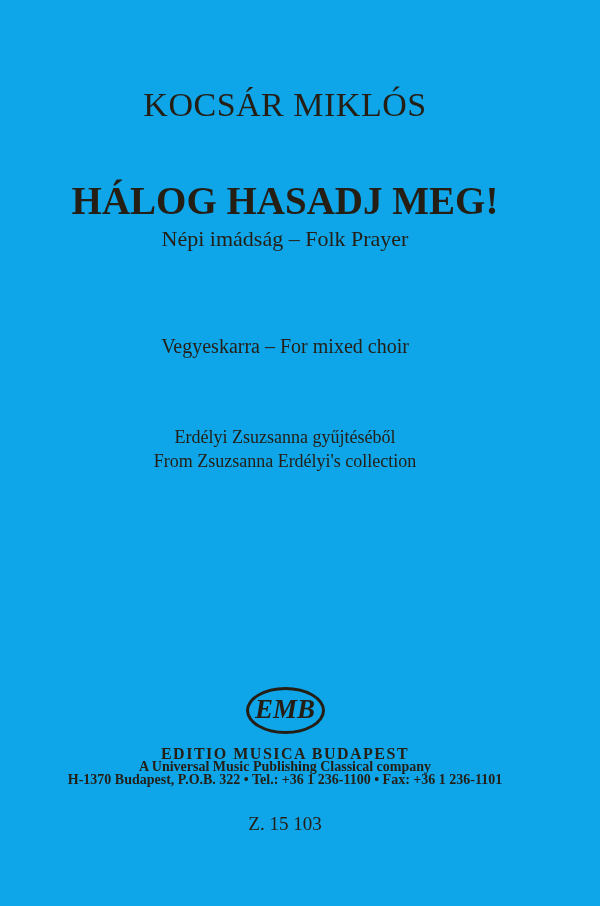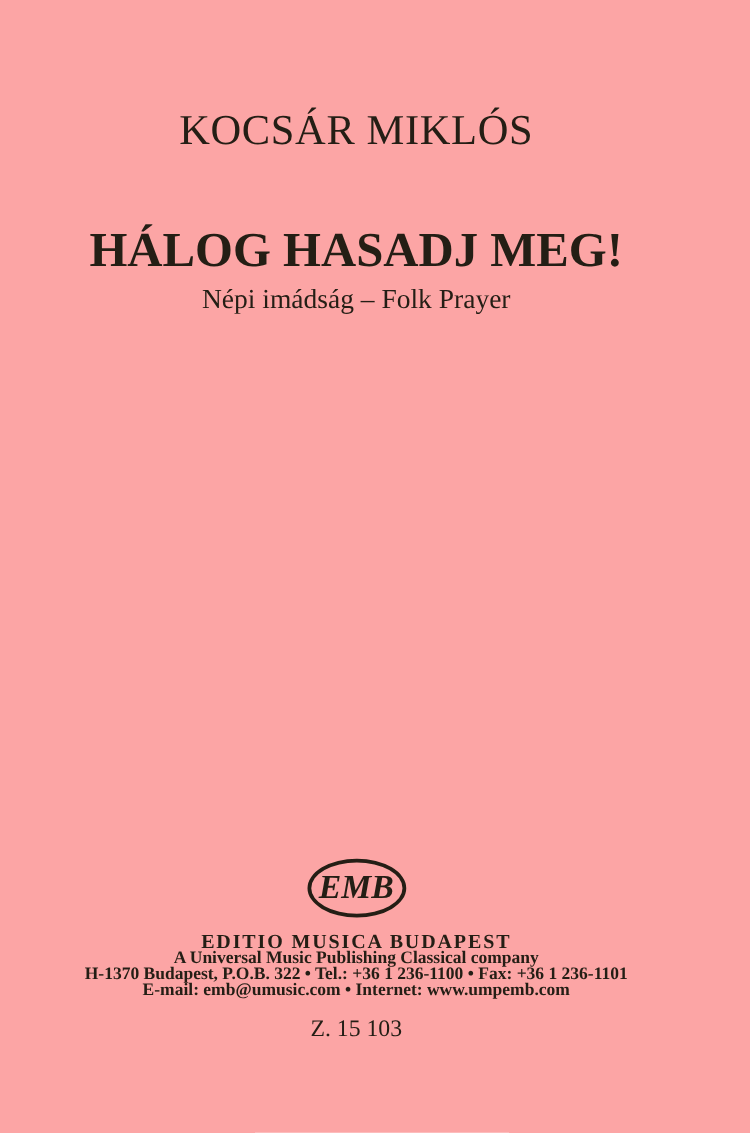--- a/index.html
+++ b/index.html
@@ -3,21 +3,21 @@
 <meta charset="utf-8">
 <style>
   html, body {
     margin: 0;
     padding: 0;
   }
   .page {
     position: relative;
     width: 600px;
     height: 906px;
-    background: #fca5a5;
+    background: #0ea5e9;
     color: #241e15;
     font-family: "Liberation Serif", serif;
     overflow: hidden;
   }
   .centered {
     position: absolute;
     left: 0;
     width: 570px;
     text-align: center;
   }
@@ -96,31 +96,35 @@
 <body>
 
 <div class="page">
 
   <div class="centered composer">KOCSÁR MIKLÓS</div>
 
   <div class="centered title">HÁLOG HASADJ MEG!</div>
 
   <div class="centered subtitle">Népi imádság – Folk Prayer</div>
 
+  <div class="centered scoring">Vegyeskarra – For mixed choir</div>
 
+  <div class="centered source">
+    <div>Erdélyi Zsuzsanna gyűjtéséből</div>
+    <div>From Zsuzsanna Erdélyi's collection</div>
+  </div>
 
   <div class="centered logo-wrap">
     <div class="logo">
       <span class="logo-text">EMB</span>
     </div>
   </div>
 
   <div class="centered publisher-name">EDITIO MUSICA BUDAPEST</div>
 
   <div class="centered footer-line company-line">A Universal Music Publishing Classical company</div>
 
   <div class="centered footer-line address-line">H-1370 Budapest, P.O.B. 322 • Tel.: +36 1 236-1100 • Fax: +36 1 236-1101</div>
 
-  <div class="centered footer-line contact-line">E-mail: emb@umusic.com • Internet: www.umpemb.com</div>
 
   <div class="centered plate-number">Z. 15 103</div>
 
 </div>
 
 </body></html>

